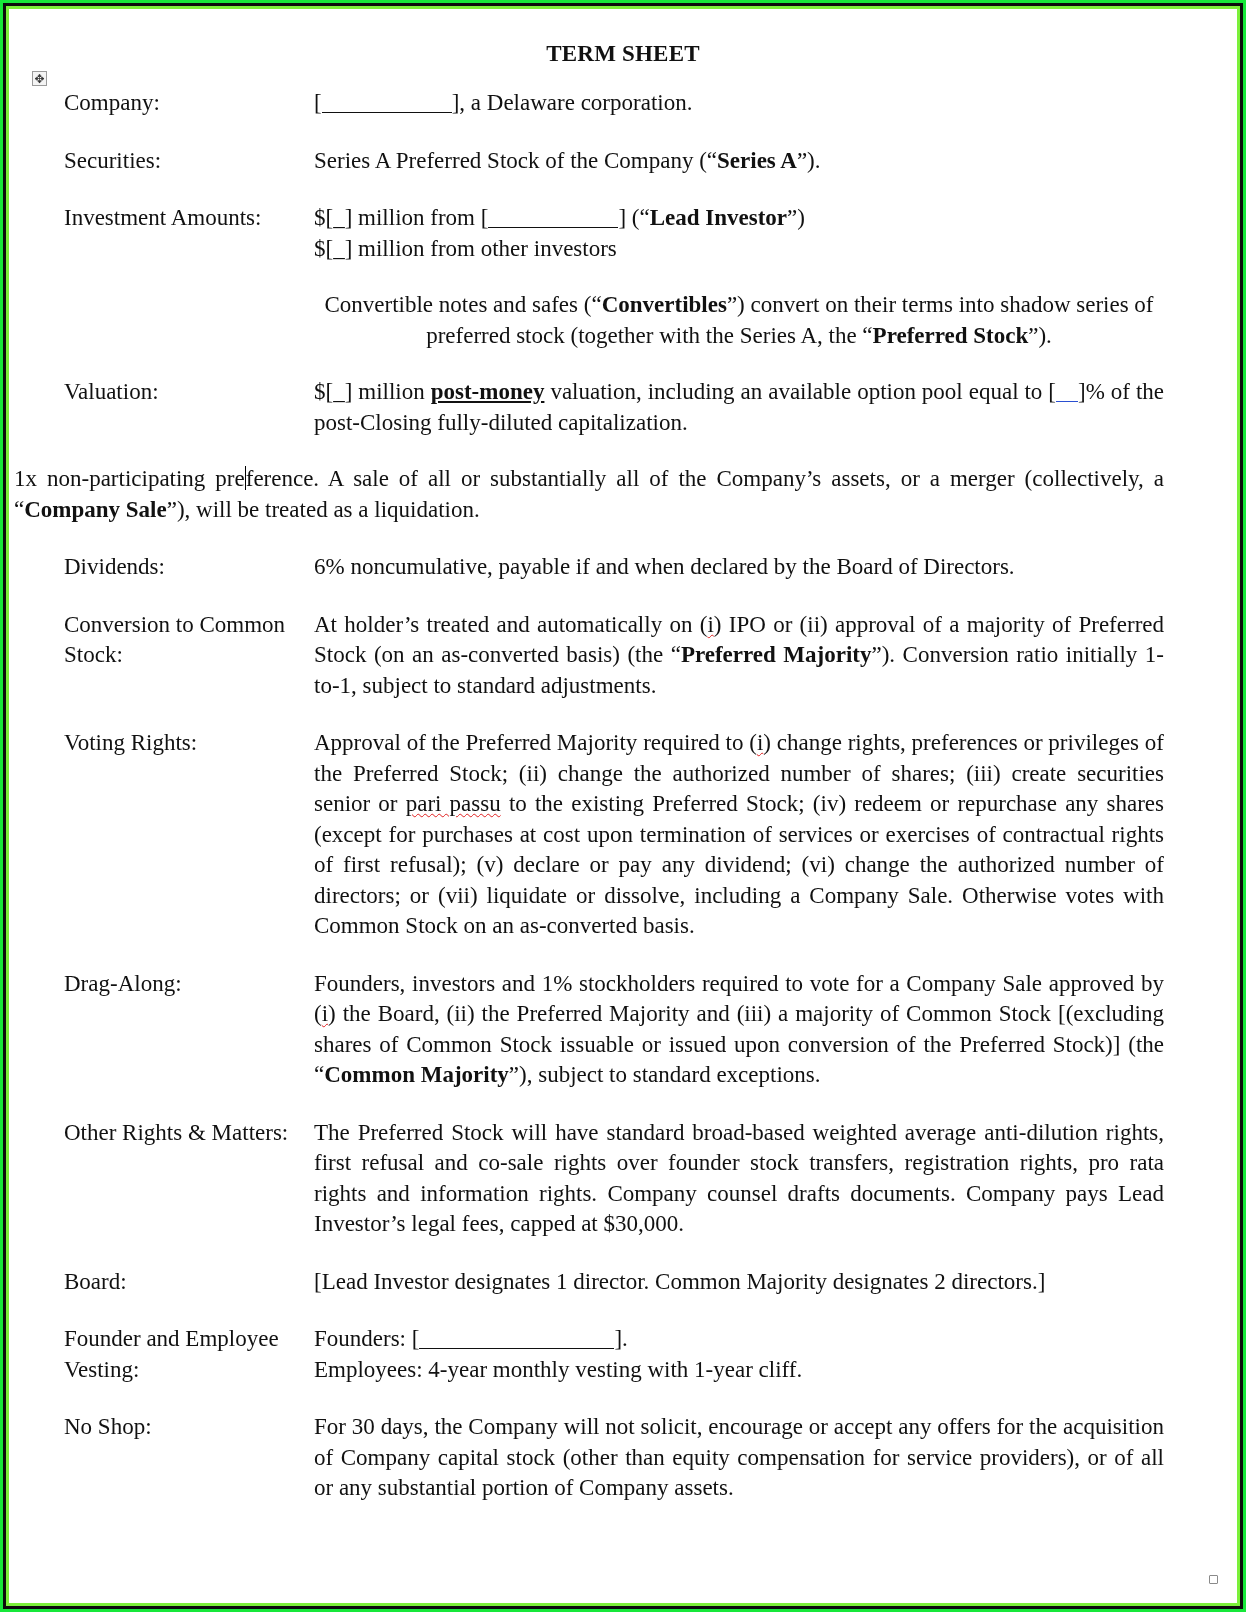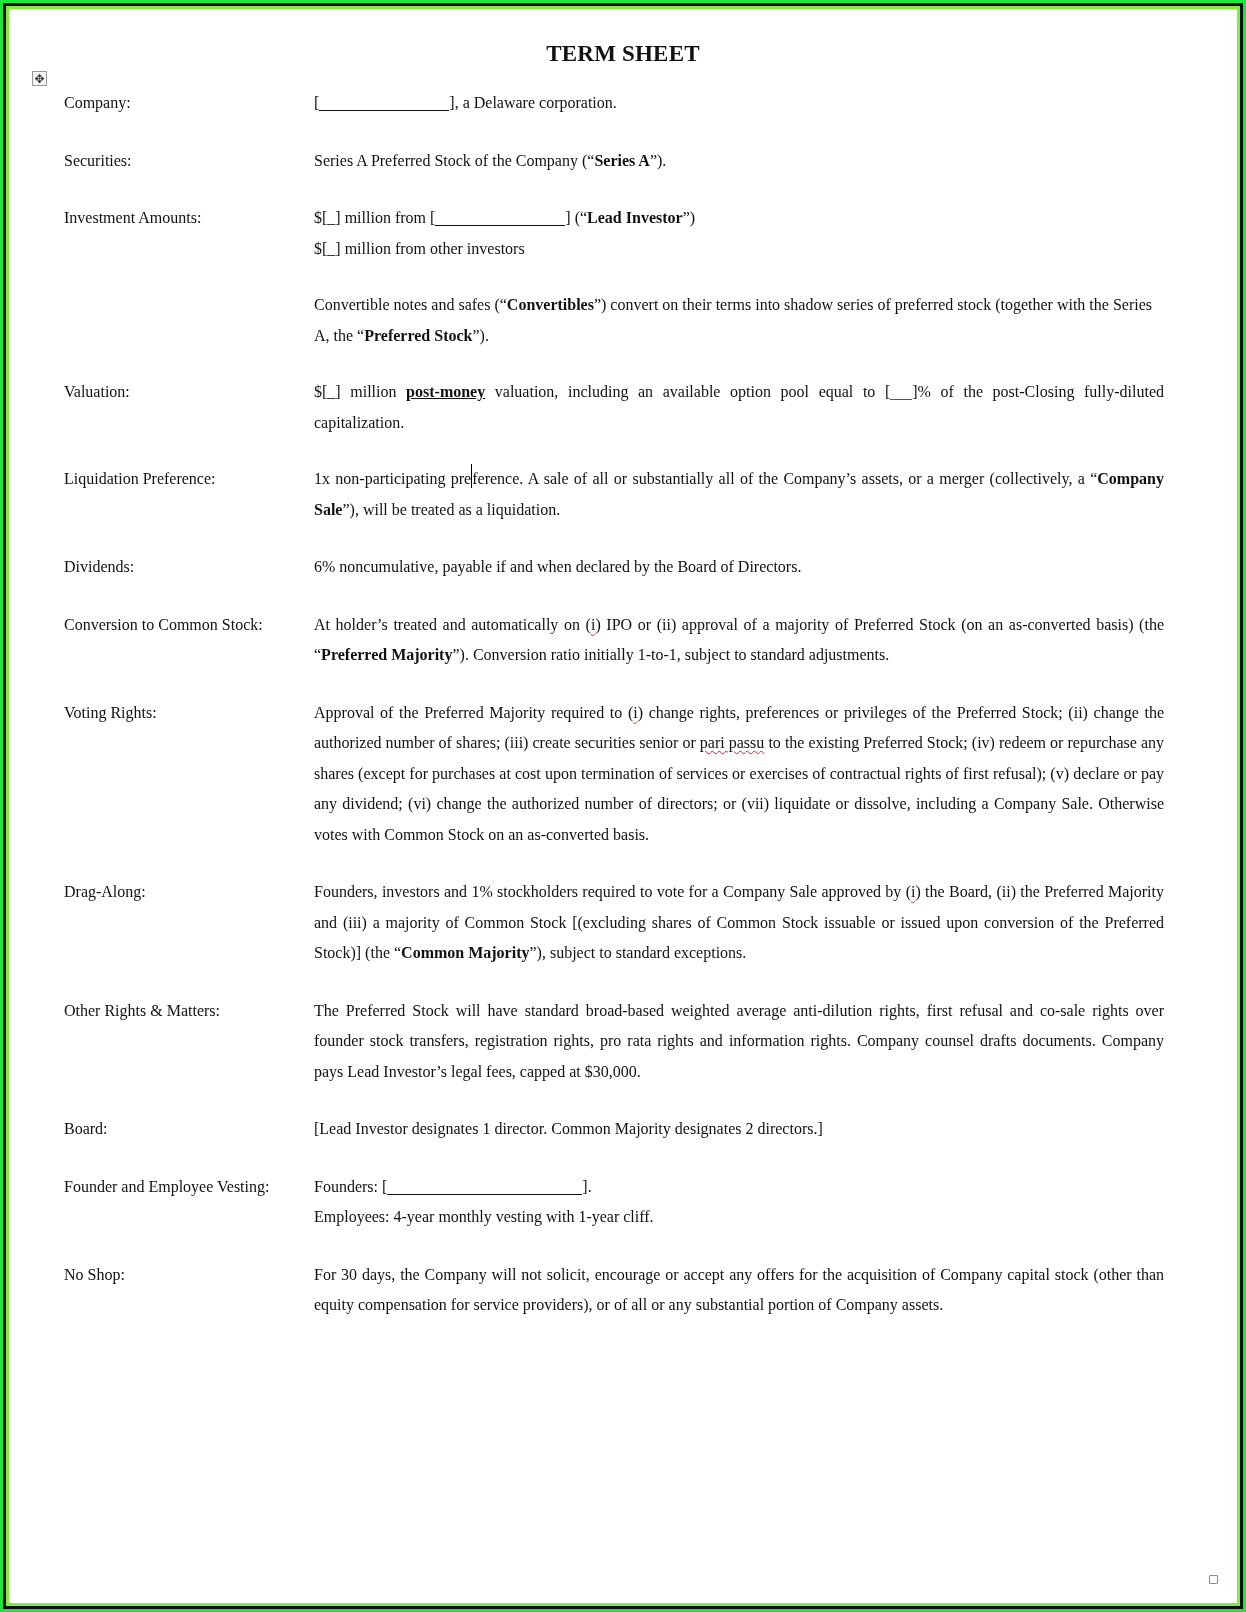--- a/index.html
+++ b/index.html
@@ -48,35 +48,35 @@
       border-radius: 1px;
       background: #fff;
       box-sizing: border-box;
     }
     .terms {
       position: absolute; left: 55px; top: 79px;
       width: 1100px;
     }
     .row {
       display: flex;
-      font-size: 16px;
+      font-size: 23px;
       line-height: 30.5px;
     }
     .label {
       width: 240px;
       flex: 0 0 240px;
       padding-right: 10px;
     }
     .value {
       flex: 1 1 auto;
       width: 848px;
     }
     .justify { text-align: justify; }
     .gap-1 { margin-top: 27px; }
-    .para-gap { margin-top: 27px; }
+    .para-gap { margin-top: 27px; text-align: center; }
     b { font-weight: bold; }
     .u { text-decoration: underline; }
     .blue-u { text-decoration: underline; text-decoration-color: #2a4fd1; }
     .squiggle {
       text-decoration: underline wavy #e02020;
       text-decoration-thickness: 1px;
       text-underline-offset: 2px;
     }
     .cursor {
       display: inline-block; width: 1px; height: 24px;
@@ -124,21 +124,20 @@
         <div class="para-gap" style="margin-top:26px;"><span>Convertible notes and safes (“</span><b>Convertibles</b><span>”) convert on their terms into shadow series of preferred stock (together with the Series A, the “</span><b>Preferred Stock</b><span>”).</span></div>
       </div>
     </div>
 
     <div class="row" style="margin-top:26px">
       <div class="label">Valuation:</div>
       <div class="value justify"><span>$[_] million </span><b class="u">post-money</b><span> valuation, including an available option pool equal to [</span><span class="blank blank-xs"></span><span class="blue-u" style="text-decoration:none">]% of the post-Closing fully-diluted capitalization.</span></div>
     </div>
 
     <div class="row" style="margin-top:26px">
-      <div class="label" style="padding-right:60px;">Liquidation Preference:</div>
       <div class="value justify" style="margin-left:-50px;"><span>1x non-participating pre</span><span class="cursor"></span><span>ference.  A sale of all or substantially all of the Company’s assets, or a merger (collectively, a “</span><b>Company Sale</b><span>”), will be treated as a liquidation.</span></div>
     </div>
 
     <div class="row" style="margin-top:27px">
       <div class="label">Dividends:</div>
       <div class="value">6% noncumulative, payable if and when declared by the Board of Directors.</div>
     </div>
 
     <div class="row" style="margin-top:27px">
       <div class="label" style="padding-right:60px;">Conversion to Common Stock:</div>

